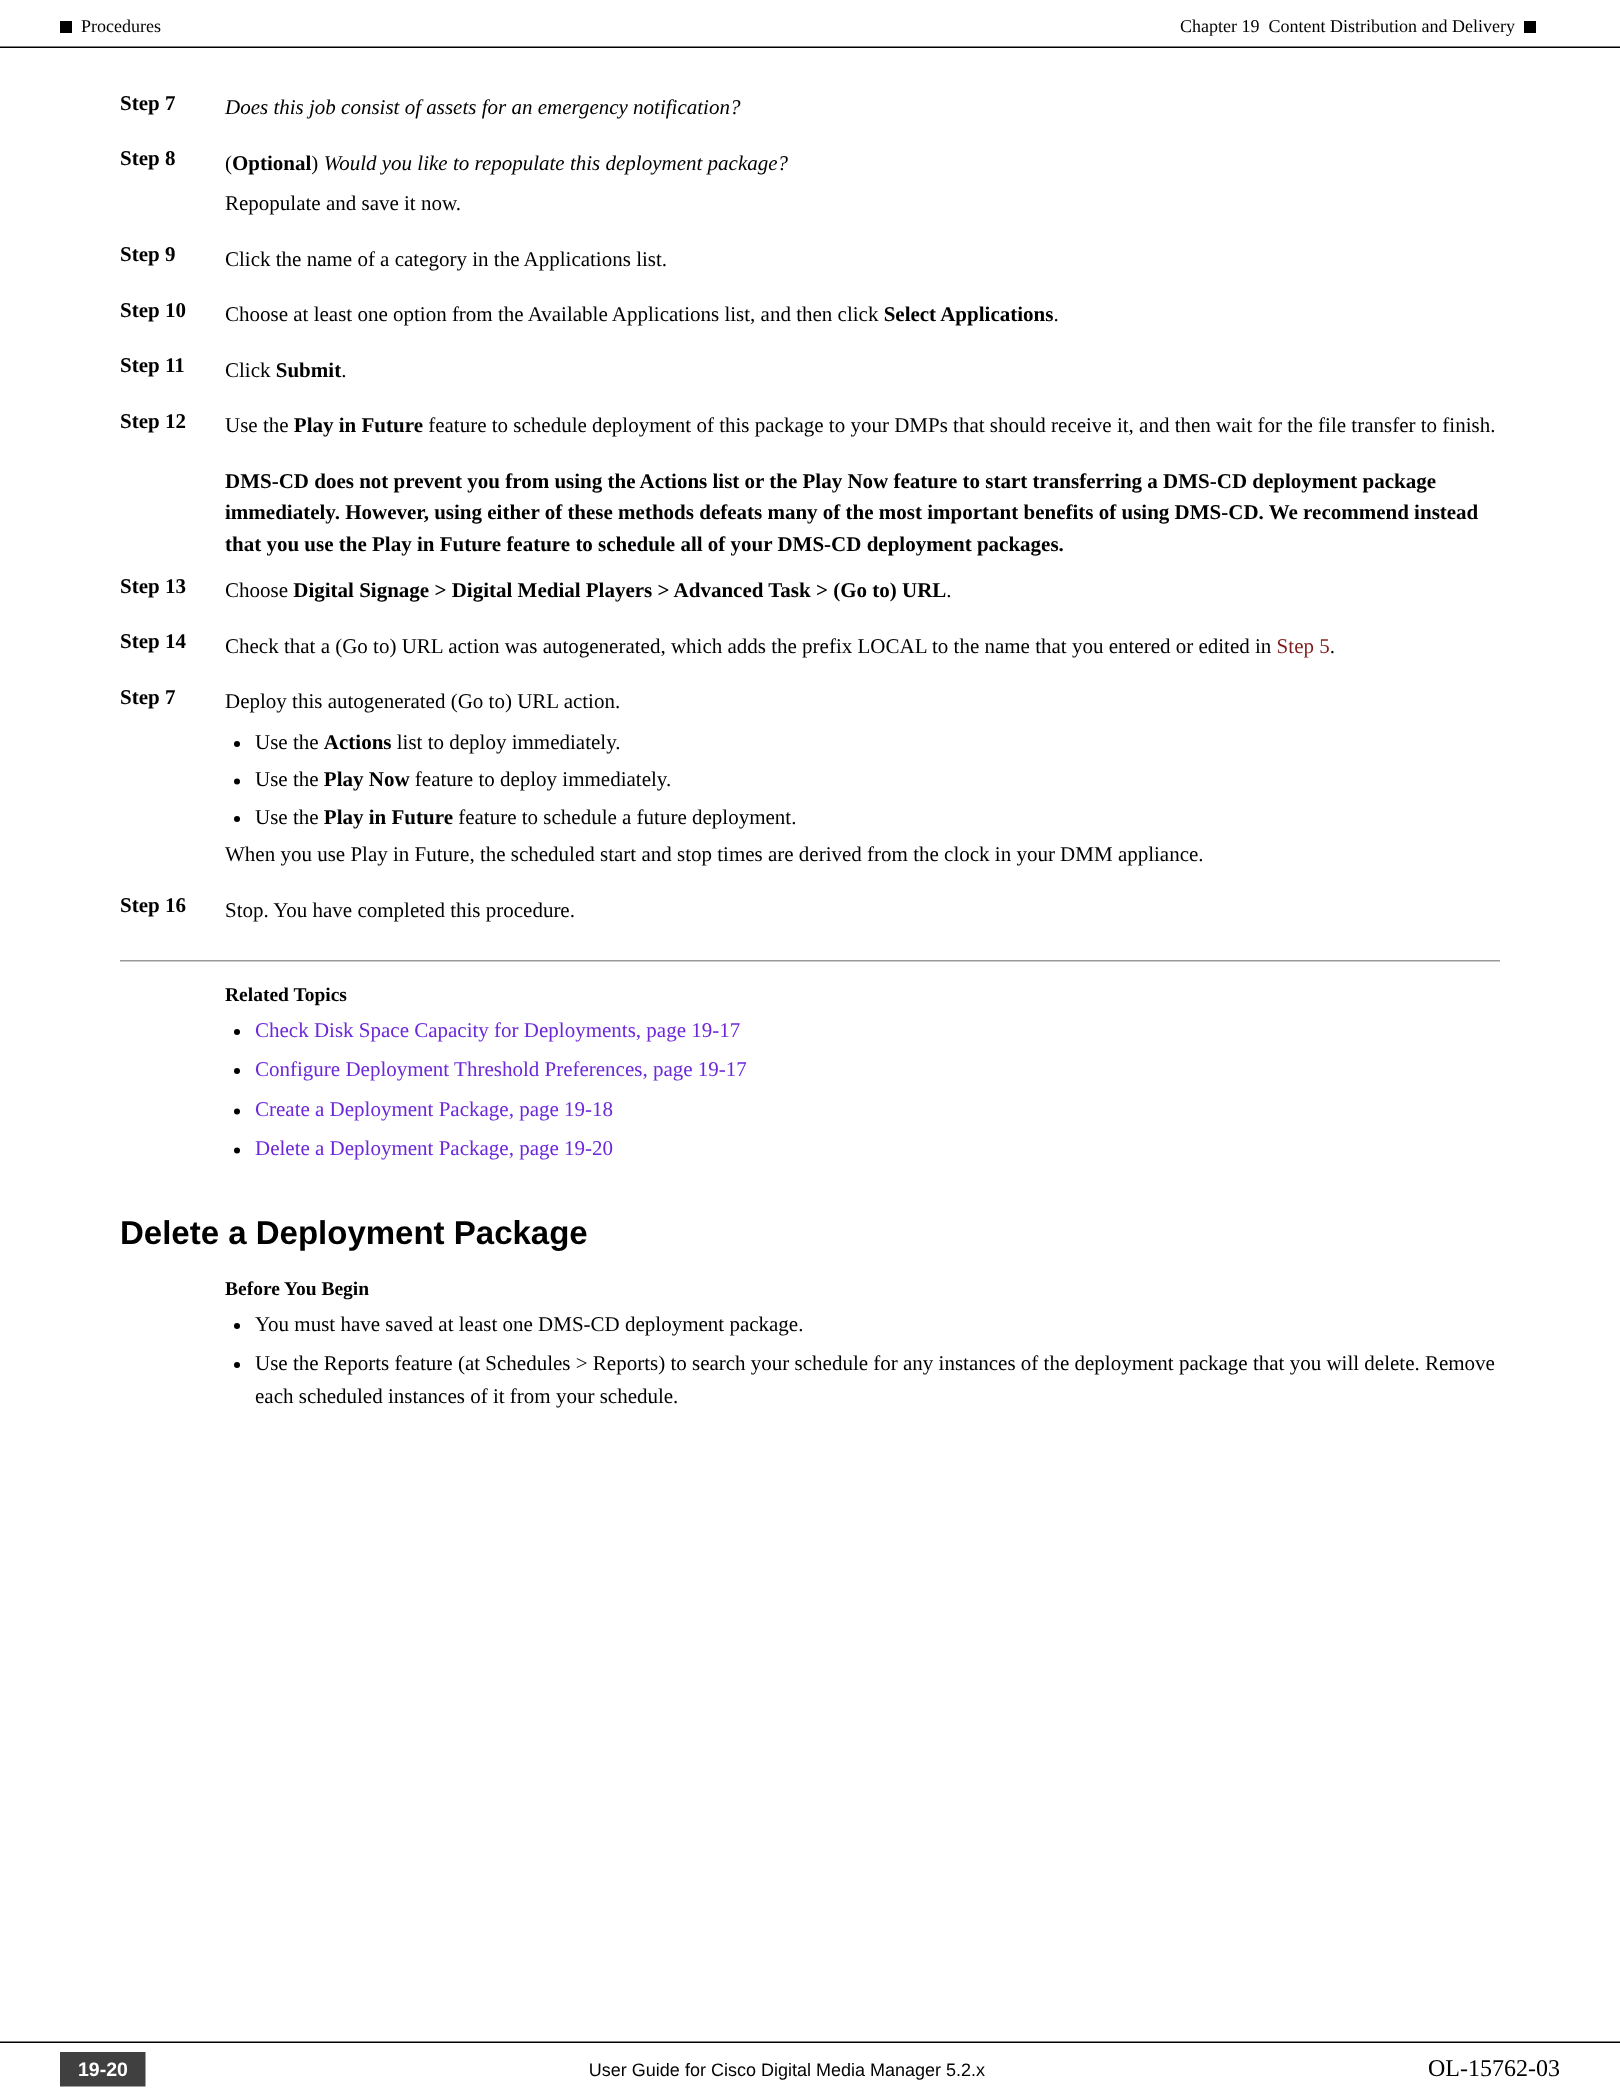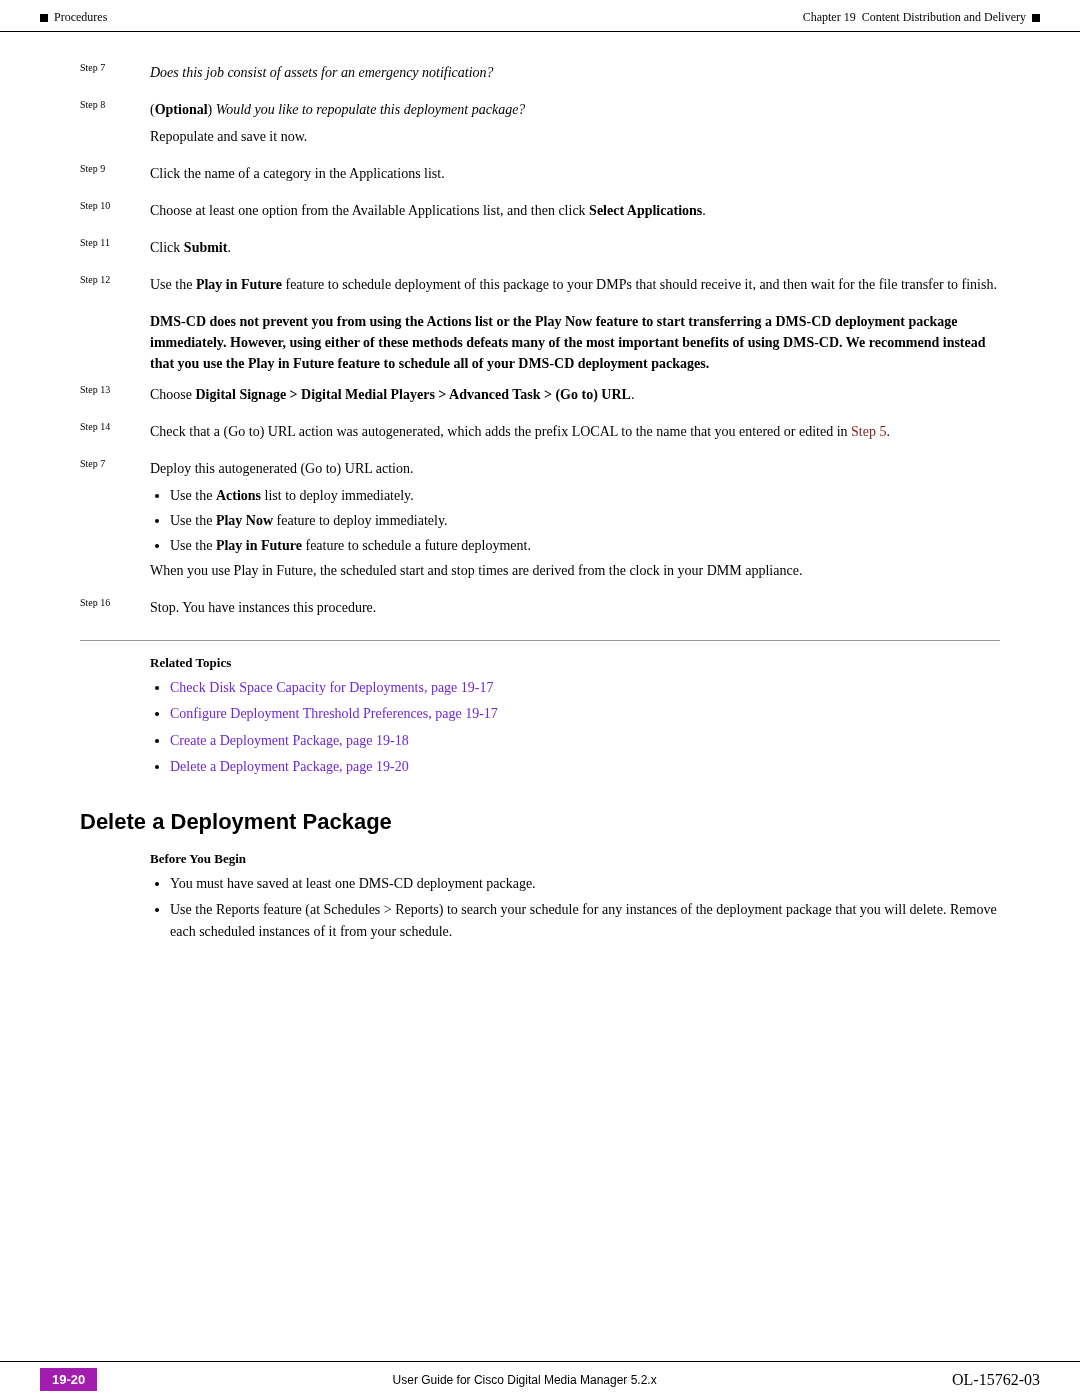--- a/index.html
+++ b/index.html
@@ -11,21 +11,21 @@
       width: 1080px;
       min-height: 1397px;
       position: relative;
     }
 
     
     .page-header {
       display: flex;
       justify-content: space-between;
       align-items: center;
-      padding: 10px 40px 6px 40px;
+      padding: 10px 56px 6px 40px;
       border-bottom: 1px solid #000;
       font-size: 12px;
     }
     .header-left {
       display: flex;
       align-items: center;
       gap: 6px;
     }
     .header-left .black-square {
       width: 8px;
@@ -50,22 +50,22 @@
       padding: 30px 80px 80px 80px;
     }
 
     
     .step-row {
       display: flex;
       margin-bottom: 10px;
       align-items: flex-start;
     }
     .step-label {
-      font-size: 10px;
-      font-weight: normal;
+      font-size: 14px;
+      font-weight: bold;
       min-width: 70px;
       padding-top: 0;
     }
     .step-content {
       flex: 1;
       font-size: 14px;
       line-height: 1.5;
     }
     .step-content p {
       margin-bottom: 6px;
@@ -132,21 +132,21 @@
       left: 0;
       right: 0;
       border-top: 1px solid #000;
       display: flex;
       align-items: center;
       justify-content: space-between;
       padding: 6px 40px;
       font-size: 12px;
     }
     .footer-page-badge {
-      background: #a21caf;
+      background: #404040;
       color: #fff;
       font-weight: bold;
       font-size: 13px;
       padding: 4px 12px;
       font-family: Arial, sans-serif;
     }
     .footer-center {
       font-size: 12px;
       font-family: Arial, sans-serif;
     }
@@ -249,21 +249,21 @@
         <li>Use the <strong>Play Now</strong> feature to deploy immediately.</li>
         <li>Use the <strong>Play in Future</strong> feature to schedule a future deployment.</li>
       </ul>
       <p>When you use Play in Future, the scheduled start and stop times are derived from the clock in your DMM appliance.</p>
     </div>
   </div>
 
   <div class="step-row">
     <div class="step-label">Step 16</div>
     <div class="step-content">
-      <p>Stop. You have instances this procedure.</p>
+      <p>Stop. You have completed this procedure.</p>
     </div>
   </div>
 
   <hr class="section-divider">
 
   <div class="subsection-heading">Related Topics</div>
   <ul class="related-list">
     <li><a href="#" class="link">Check Disk Space Capacity for Deployments, page 19-17</a></li>
     <li><a href="#" class="link">Configure Deployment Threshold Preferences, page 19-17</a></li>
     <li><a href="#" class="link">Create a Deployment Package, page 19-18</a></li>

